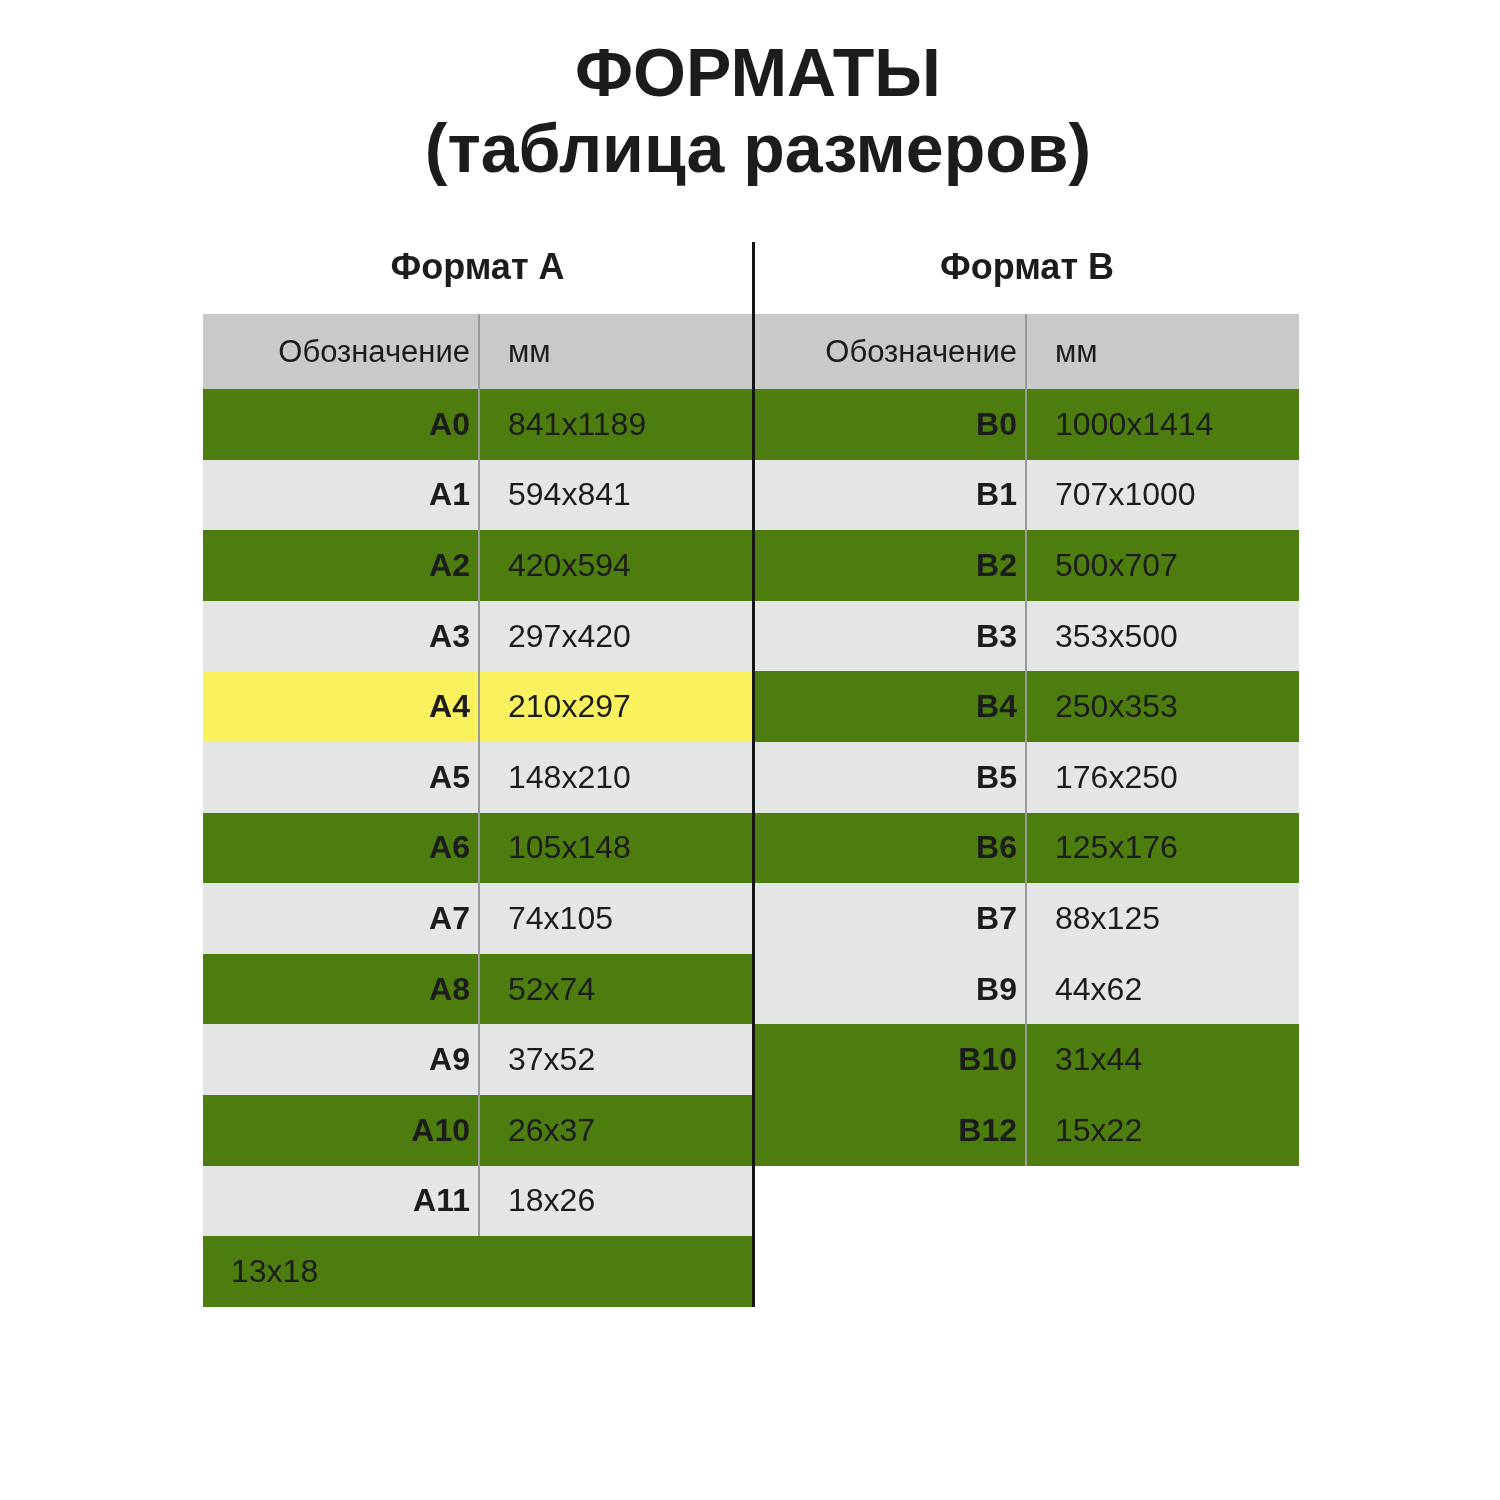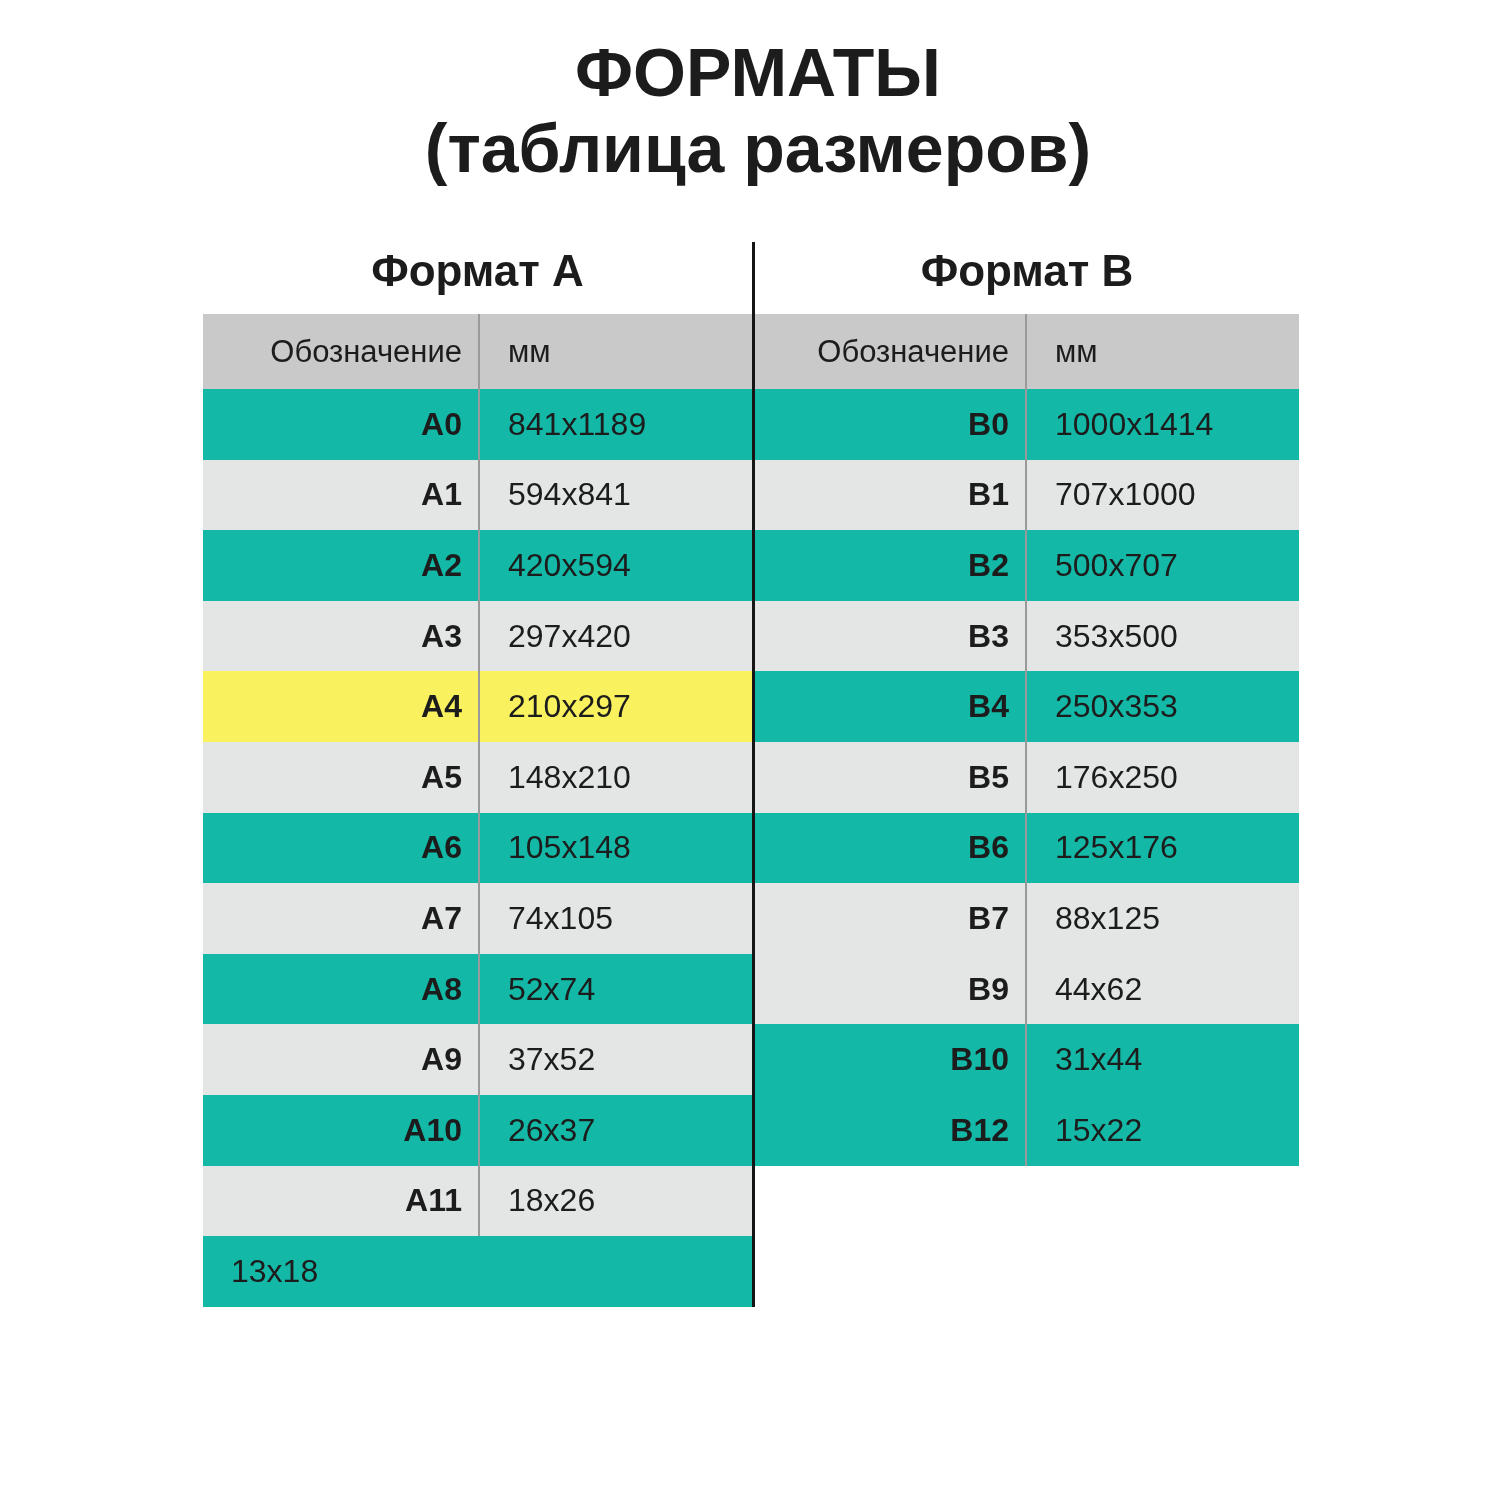--- a/index.html
+++ b/index.html
@@ -24,21 +24,21 @@
     line-height: 76px;
     color: var(--text, #1c1c1c);
     margin-left: 8px;
   }
 
   
   .half-heading {
     position: absolute;
     top: 246px;
     text-align: center;
-    font-size: 44px;
+    font-size: 36px;
     font-weight: 700;
   }
   .half-heading.a { left: 203px; width: 549px; }
   .half-heading.b { left: 755px; width: 544px; text-align: center; }
 
   
   .center-line {
     position: absolute;
     left: 752px;
     top: 242px;
@@ -53,35 +53,35 @@
   .tbl.b { left: 755px; width: 544px; }
 
   .thead {
     display: flex;
     height: 75px;
     background: var(--header-bg, #c9c9c9);
   }
   .trow {
     display: flex;
     height: 70.6px;
-    background: #14b8a6;
+    background: #4d7c0f;
   }
   .trow.stripe { background: var(--stripe-bg, #e4e6e6); }
   .trow.highlight { background: var(--highlight-bg, #faf15f); text-align: right; }
 
   .cell {
     display: flex;
     align-items: center;
     box-sizing: border-box;
     font-size: 32px;
     white-space: nowrap;
   }
   .cell.des {
     justify-content: flex-end;
-    padding-right: 16px;
+    padding-right: 8px;
     border-right: 2px solid var(--divider, #9a9a9a);
     font-weight: 700;
   }
   .cell.size {
     flex: 1 1 auto;
     padding-left: 28px;
     font-weight: 400;
   }
   .tbl.a .cell.des { flex: 0 0 277px; }
   .tbl.b .cell.des { flex: 0 0 272px; }

